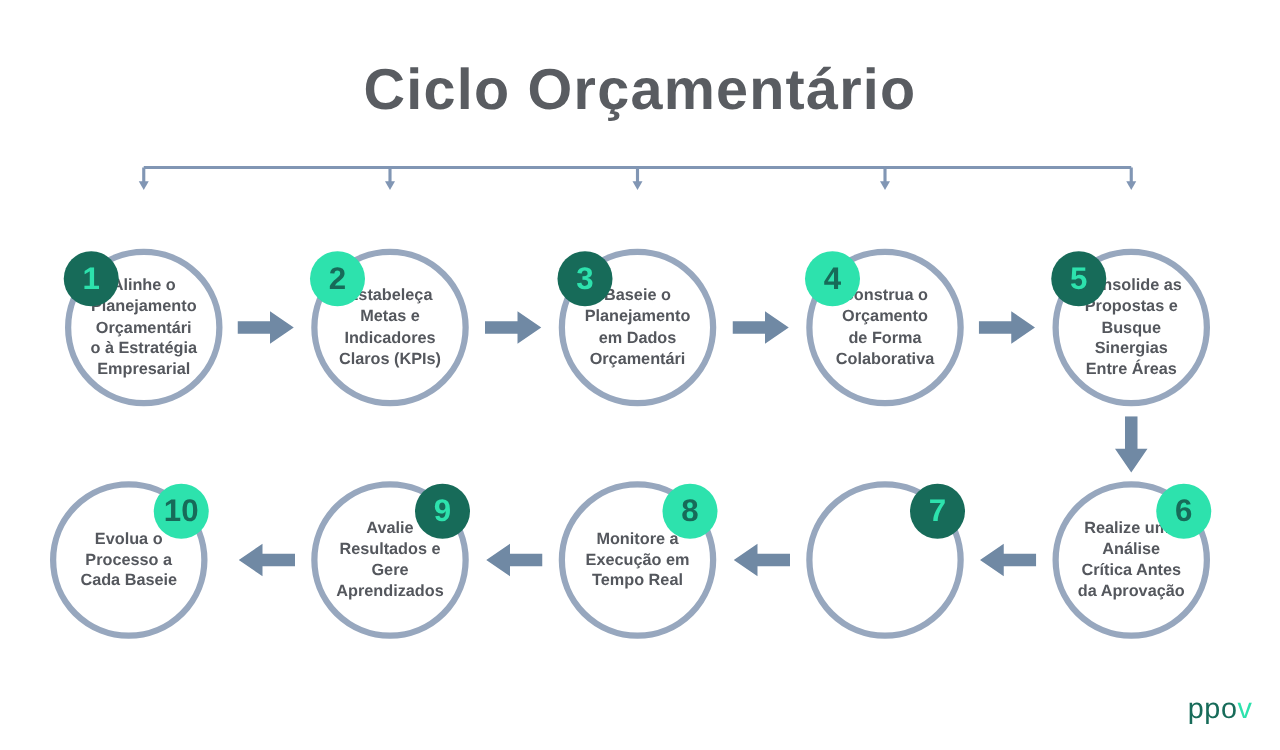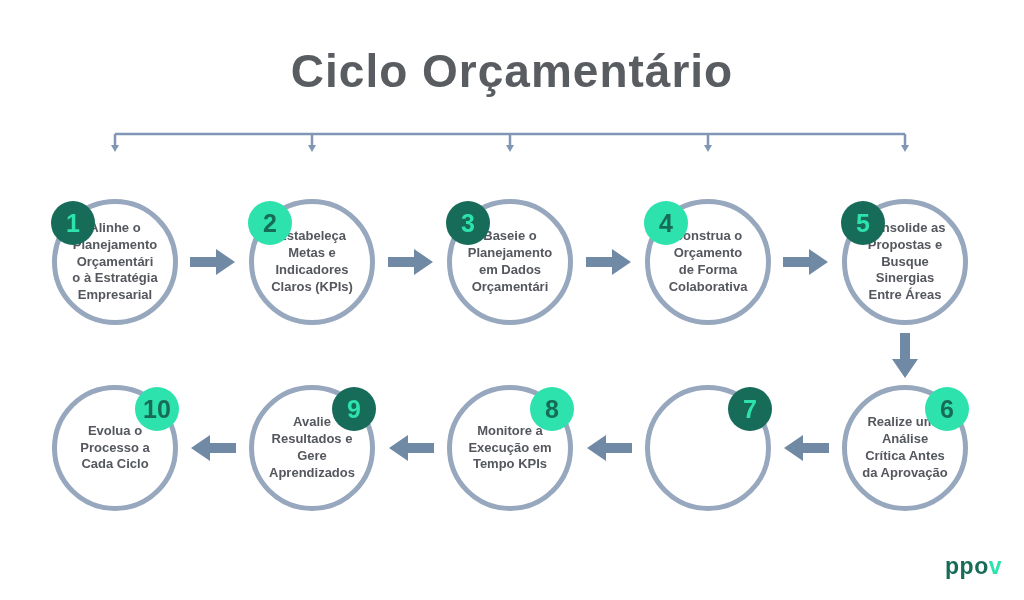--- a/index.html
+++ b/index.html
@@ -54,32 +54,32 @@
   .pos1 {left:52px; top:199px;}
   .pos2 {left:249px;top:199px;}
   .pos3 {left:447px;top:199px;}
   .pos4 {left:645px;top:199px;}
   .pos5 {left:842px;top:199px;}
   
   .pos6 {left:842px;top:385px;}
   .pos7 {left:645px;top:385px;}
   .pos8 {left:447px;top:385px;}
   .pos9 {left:249px;top:385px;}
-  .pos10{left:52px; top:385px;}
+  .pos10{left:40px; top:385px;}
 
   .arrow{position:absolute;}
   .ar1{left:190px;top:246px;} .ar2{left:388px;top:246px;}
   .ar3{left:586px;top:246px;} .ar4{left:783px;top:246px;}
   .al1{left:783px;top:432px;} .al2{left:586px;top:432px;}
   .al3{left:388px;top:432px;} .al4{left:190px;top:432px;}
   .ad1{left:889px;top:333px;}
 
   .logo{
     position:absolute;right:18px;bottom:20px;
-    font-size:23px;font-weight:700;letter-spacing:0.5px;margin-top:40px;
+    font-size:23px;font-weight:400;letter-spacing:0.5px;margin-top:40px;
   }
   .logo .primary{color:var(--teal-dark);}
   .logo .accent{color:var(--teal-light);}
 </style>
 </head>
 <body>
 
 <div class="canvas">
 
   <h1 class="title">Ciclo Orçamentário</h1>
@@ -145,34 +145,34 @@
 Crítica Antes
 da Aprovação</span>
   </div>
   <div class="node pos7">
     <span class="badge dark tr">7</span>
   </div>
   <div class="node pos8">
     <span class="badge light tr">8</span>
     <span class="label">Monitore a
 Execução em
-Tempo KPIs</span>
+Tempo Real</span>
   </div>
   <div class="node pos9">
     <span class="badge dark tr">9</span>
     <span class="label">Avalie
 Resultados e
 Gere
 Aprendizados</span>
   </div>
   <div class="node pos10">
     <span class="badge light tr">10</span>
     <span class="label">Evolua o
 Processo a
-Cada Ciclo</span>
+Cada Baseie</span>
   </div>
 
   <svg class="arrow ar1" width="46" height="32" viewBox="0 0 46 32">
       <polygon fill="#7089A4" points="0,11 26,11 26,3 45,16 26,29 26,21 0,21"></polygon>
     </svg>
   <svg class="arrow ar2" width="46" height="32" viewBox="0 0 46 32">
       <polygon fill="#7089A4" points="0,11 26,11 26,3 45,16 26,29 26,21 0,21"></polygon>
     </svg>
   <svg class="arrow ar3" width="46" height="32" viewBox="0 0 46 32">
       <polygon fill="#7089A4" points="0,11 26,11 26,3 45,16 26,29 26,21 0,21"></polygon>

